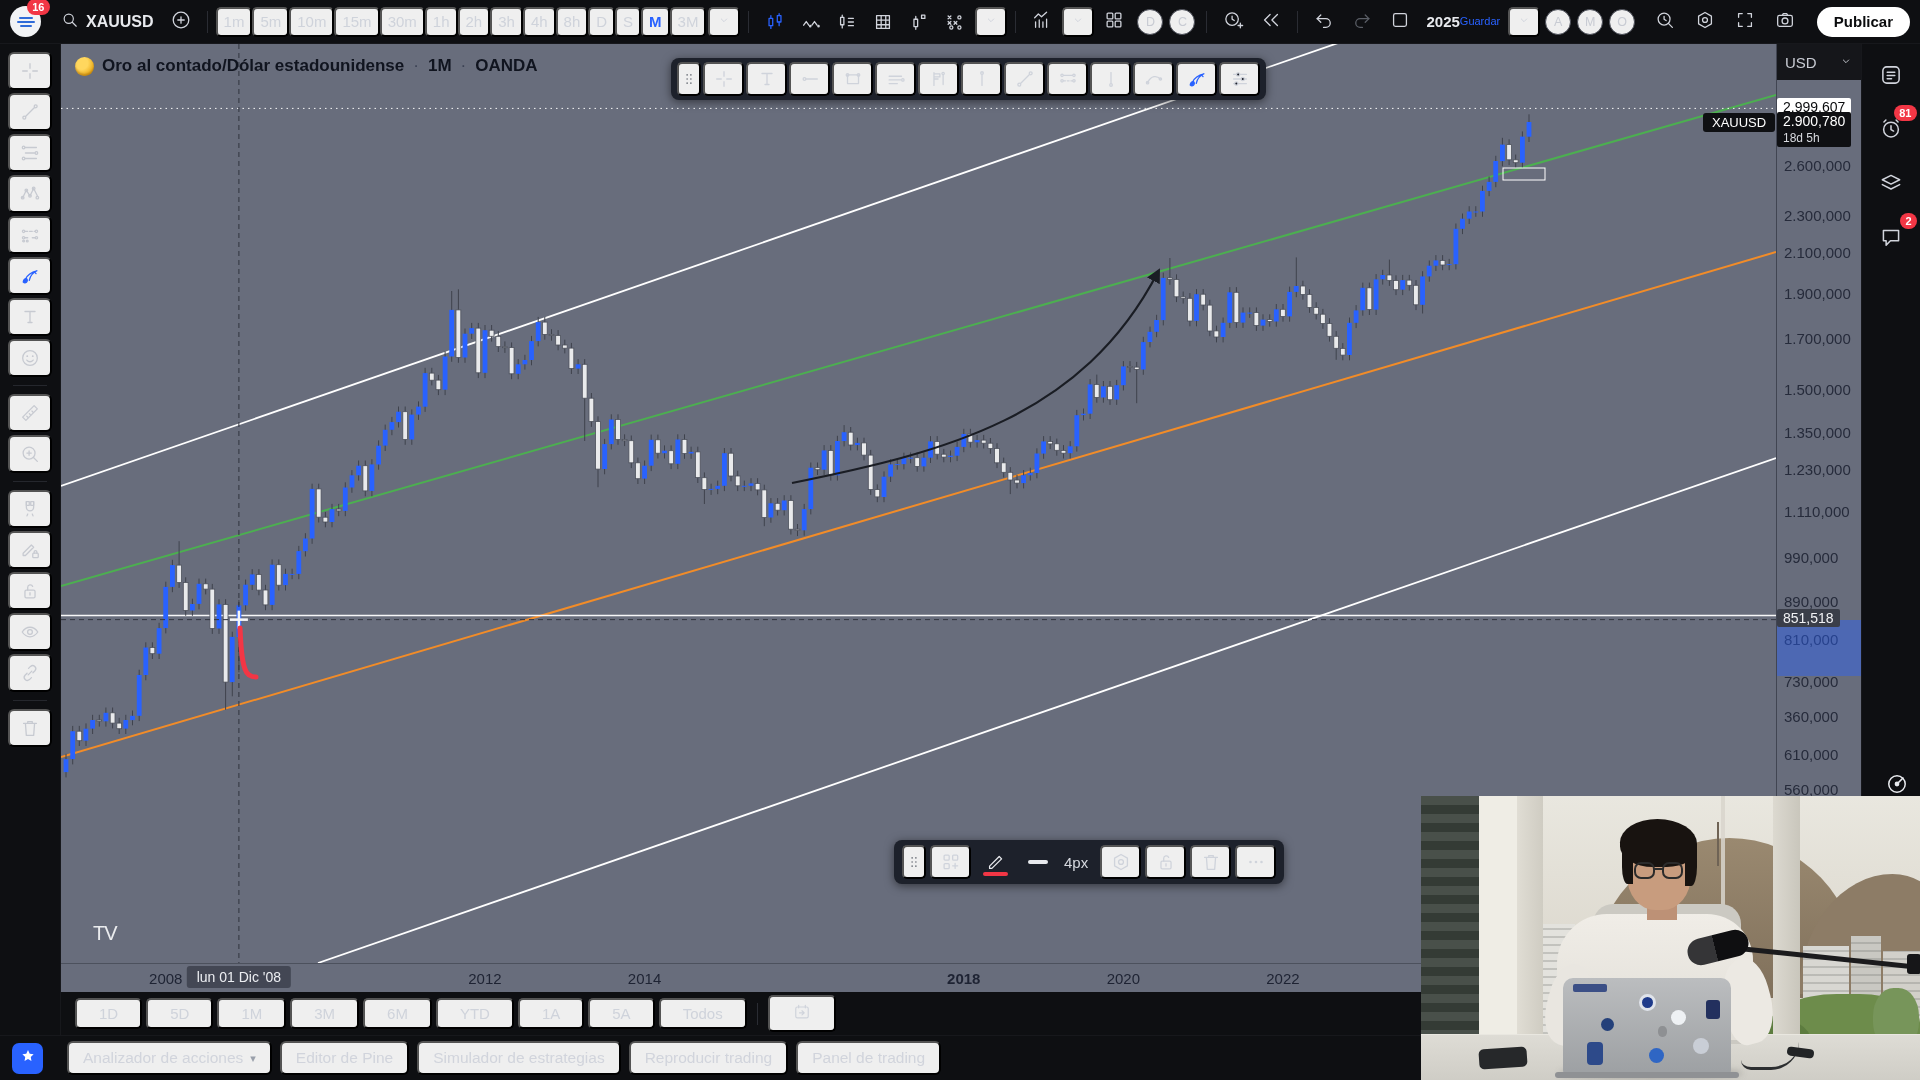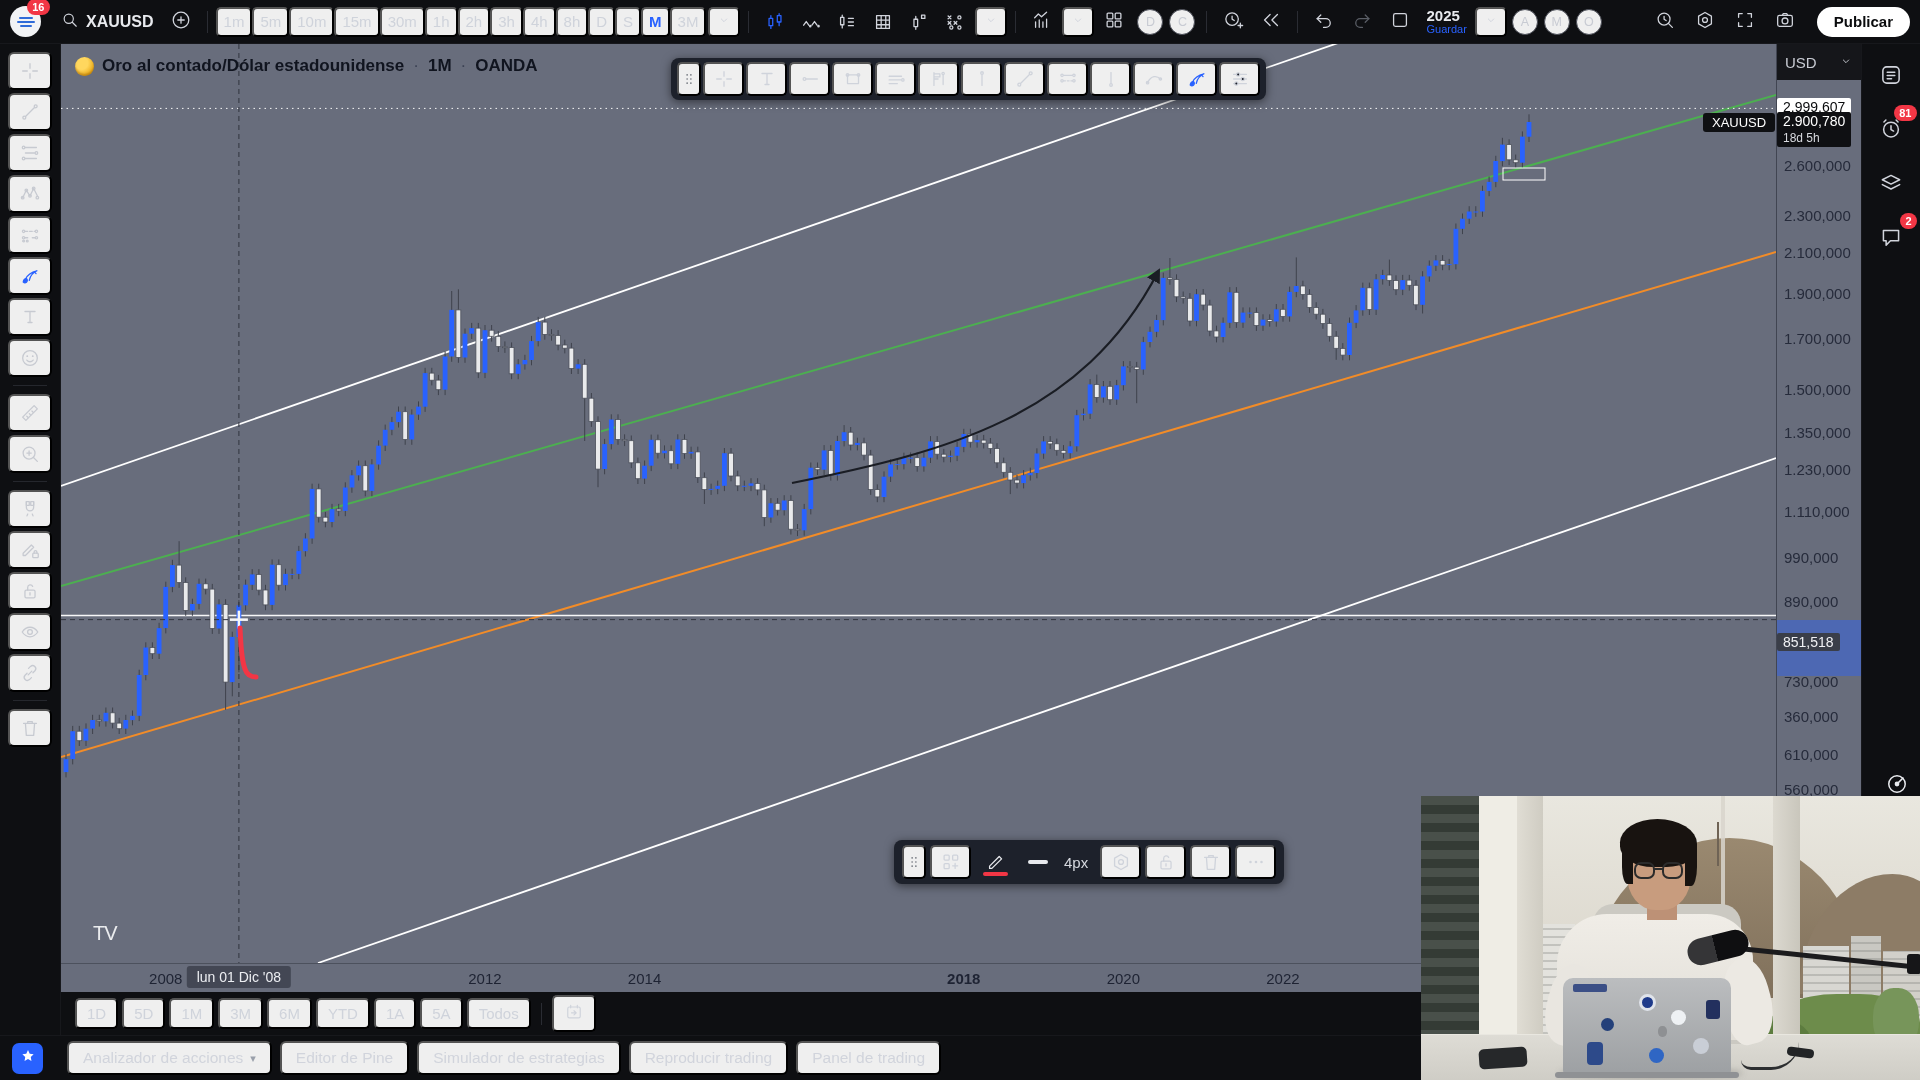--- a/index.html
+++ b/index.html
@@ -18,21 +18,21 @@
             display:flex; align-items:center; cursor:pointer; }
   .tf-btn.active { color:#2962ff; font-weight:700; }
   .cbtn { width:26px; height:26px; border:1px solid #4a4d57; border-radius:50%; color:#c8cbd3;
           font-size:12.5px; display:flex; align-items:center; justify-content:center; margin:0 3px; cursor:pointer; }
   .avatar-wrap { position:relative; margin-right:10px; flex:none; }
   .avatar { width:31px; height:31px; border-radius:50%; background:#f2f3f5; display:flex; flex-direction:column;
             align-items:center; justify-content:center; gap:2px; overflow:hidden; }
   .avatar i { display:block; height:2px; border-radius:1px; background:#2f6bd8; }
   .nbadge { position:absolute; top:-7px; right:-9px; background:#f23645; color:#fff; border-radius:10px;
             font-size:11px; font-weight:700; padding:1.5px 5.5px; line-height:1.2; }
-  .save-widget { display:flex; flex-direction:column; align-items:flex-start; line-height:1.05; padding:0 6px; cursor:pointer; }
+  .save-widget { display:flex; flex-direction:row; align-items:center; line-height:1.05; padding:0 6px; cursor:pointer; }
   .save-widget .yr { color:#e8eaee; font-size:15px; font-weight:600; }
   .save-widget .sv { color:#2962ff; font-size:11px; }
   .publish { background:#fff; color:#0b0c0e; border:none; border-radius:16px; height:30px; padding:0 17px;
              font-size:15px; font-weight:600; margin-left:10px; cursor:pointer; }
   .tb-right { margin-left:auto; display:flex; align-items:center; gap:4px; }
   .dim { color:#5a5e66 !important; }
   .icon-blue { color:#2962ff !important; }
 
   
   .left-toolbar { position:absolute; left:0; top:44px; width:61px; bottom:45px; background:#0e0f12;
@@ -60,21 +60,21 @@
   
   .price-axis { position:absolute; left:1776px; top:44px; width:85px; height:948px; background:#686d7c;
                 border-left:1px solid rgba(18,21,30,.45); z-index:10; overflow:visible; }
   .usd-head { position:absolute; left:0; top:0; width:85px; height:36px; background:#15161a; color:#c8cbd3;
               display:flex; align-items:center; justify-content:space-between; padding:0 8px; font-size:15px; cursor:pointer; }
   .axis-label { position:absolute; left:7px; font-size:15px; color:#262b3b; white-space:nowrap; }
   .badge { position:absolute; left:0; padding:1px 6px; font-size:14px; border-radius:2px; white-space:nowrap; z-index:5;}
   .badge.white { background:#fff; color:#0a0b0d; }
   .badge.black { background:#0f1013; color:#fff; line-height:1.25; }
   .badge.black .cd { font-size:12px; color:#d8dadf; }
-  .badge.gray { background:#3a3e49; color:#f0f1f4;margin-top:24px; }
+  .badge.gray { background:#3a3e49; color:#f0f1f4; }
   .sel-band { position:absolute; left:0; width:85px; background:rgba(41,98,255,.42); z-index:1; }
 
   
   .time-axis { position:absolute; left:61px; top:963px; width:1715px; height:29px; background:#686d7c;
                border-top:1px solid rgba(25,28,38,.35); z-index:9; }
   .year-label { position:absolute; top:6px; transform:translateX(-50%); font-size:15px; color:#1e2333; }
   .date-badge { position:absolute; top:2px; transform:translateX(-50%); background:#434754; color:#eceef2;
                 font-size:14px; padding:3px 10px; border-radius:3px; white-space:nowrap; z-index:3; }
 
   
@@ -97,21 +97,21 @@
                box-shadow:0 2px 10px rgba(0,0,0,.5); display:flex; align-items:center; padding:0 8px; gap:4px; z-index:30; }
   .pencil-wrap { position:relative; width:41px; height:34px; display:flex; align-items:center; justify-content:center;
                  color:#e8eaee; cursor:pointer; }
   .pencil-bar { position:absolute; left:8px; right:8px; bottom:3px; height:4px; border-radius:2px; }
   .width-widget { display:flex; align-items:center; gap:16px; padding:0 8px; color:#d5d8de; font-size:15px; cursor:pointer; }
   .width-line { width:20px; height:4px; border-radius:2px; background:#e8eaee; }
 
   
   .range-bar { position:absolute; left:61px; top:992px; right:0; height:43px; background:#0e0f12;
                display:flex; align-items:center; padding:0 14px; gap:4px; z-index:15; }
-  .rbtn { color:#cfd3db; font-size:15px; padding:5px 10px; border-radius:5px; cursor:pointer; }
+  .rbtn { color:#cfd3db; font-size:15px; padding:5px 22px; border-radius:5px; cursor:pointer; }
   .status-bar { position:absolute; left:0; top:1035px; width:1920px; height:45px; background:#0e0f12;
                 border-top:1px solid #17181c; display:flex; align-items:center; padding:0 12px; gap:8px; z-index:15; }
   .star-btn { width:31px; height:31px; border-radius:7px; background:#2962ff; color:#fff; display:flex;
               align-items:center; justify-content:center; font-size:16px; margin-right:16px; cursor:pointer; flex:none; }
   .sbtn { color:#d1d4dc; font-size:15.5px; padding:6px 14px; border-radius:6px; cursor:pointer;
           display:flex; align-items:center; gap:7px; }
   .chev { font-size:11px; color:#9aa0ab; }
 
   
   .webcam { position:absolute; left:1421px; top:796px; width:499px; height:284px; overflow:hidden; z-index:80;

